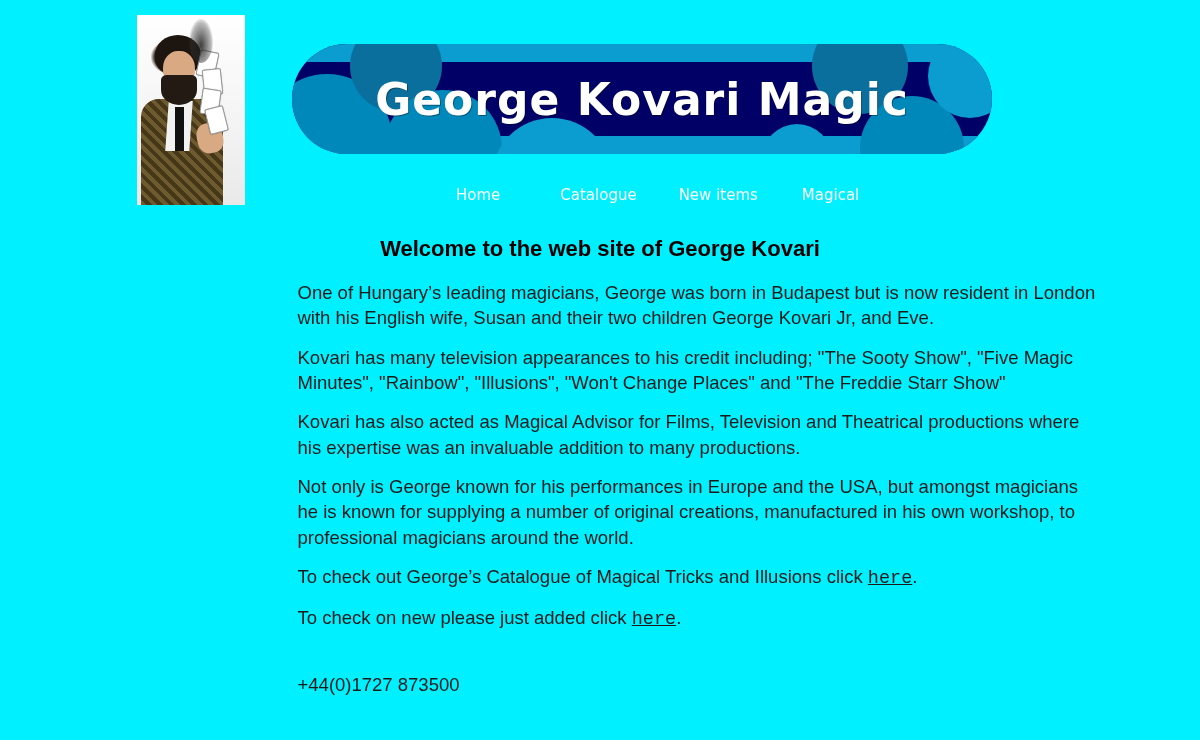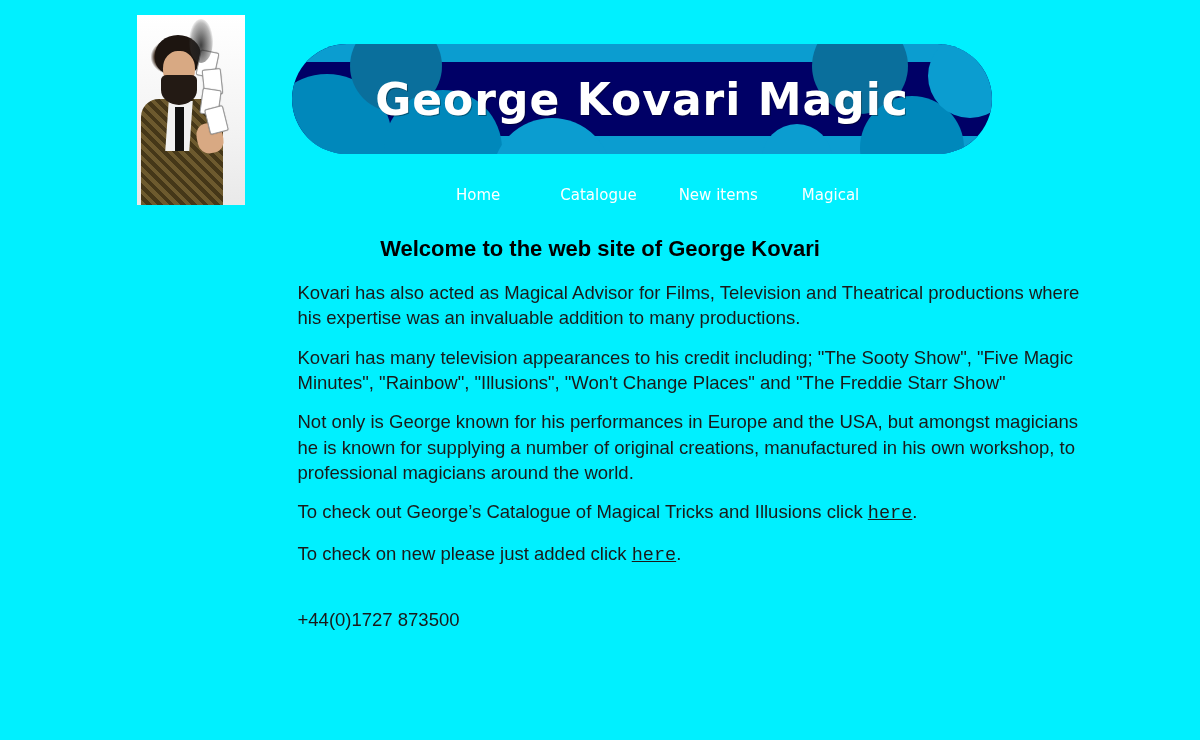--- a/index.html
+++ b/index.html
@@ -283,22 +283,23 @@
       <a href="#" class="item-catalogue">Catalogue</a>
       <a href="#" class="item-newitems">New items</a>
       <a href="#" class="item-shipping">Magical</a>
     </nav>
   </div>
 
   <div class="content">
     <h1 class="page-heading">Welcome to the web site of George Kovari</h1>
 
     <div class="body-copy">
+      <p class="para-1">One of Hungary’s leading magicians, George was born in Budapest but is now resident in London with his English wife, Susan and their two children George Kovari Jr, and Eve.</p>
+      <p>Kovari has many television appearances to his credit including; "The Sooty Show", "Five Magic Minutes", "Rainbow", "Illusions", "Won't Change Places" and "The Freddie Starr Show"</p>
       <p>Kovari has also acted as Magical Advisor for Films, Television and Theatrical productions where his expertise was an invaluable addition to many productions.</p>
-      <p>Kovari has many television appearances to his credit including; "The Sooty Show", "Five Magic Minutes", "Rainbow", "Illusions", "Won't Change Places" and "The Freddie Starr Show"</p>
       <p>Not only is George known for his performances in Europe and the USA, but amongst magicians he is known for supplying a number of original creations, manufactured in his own workshop, to professional magicians around the world.</p>
 
       <p><span>To check out George’s Catalogue of Magical Tricks and Illusions click </span><a href="#">here</a><span>.</span></p>
 
       <p><span>To check on new please just added click </span><a href="#">here</a><span>.</span></p>
 
       <p><br><span class="phone-line">+44(0)1727 873500</span></p>
     </div>
   </div>
 

